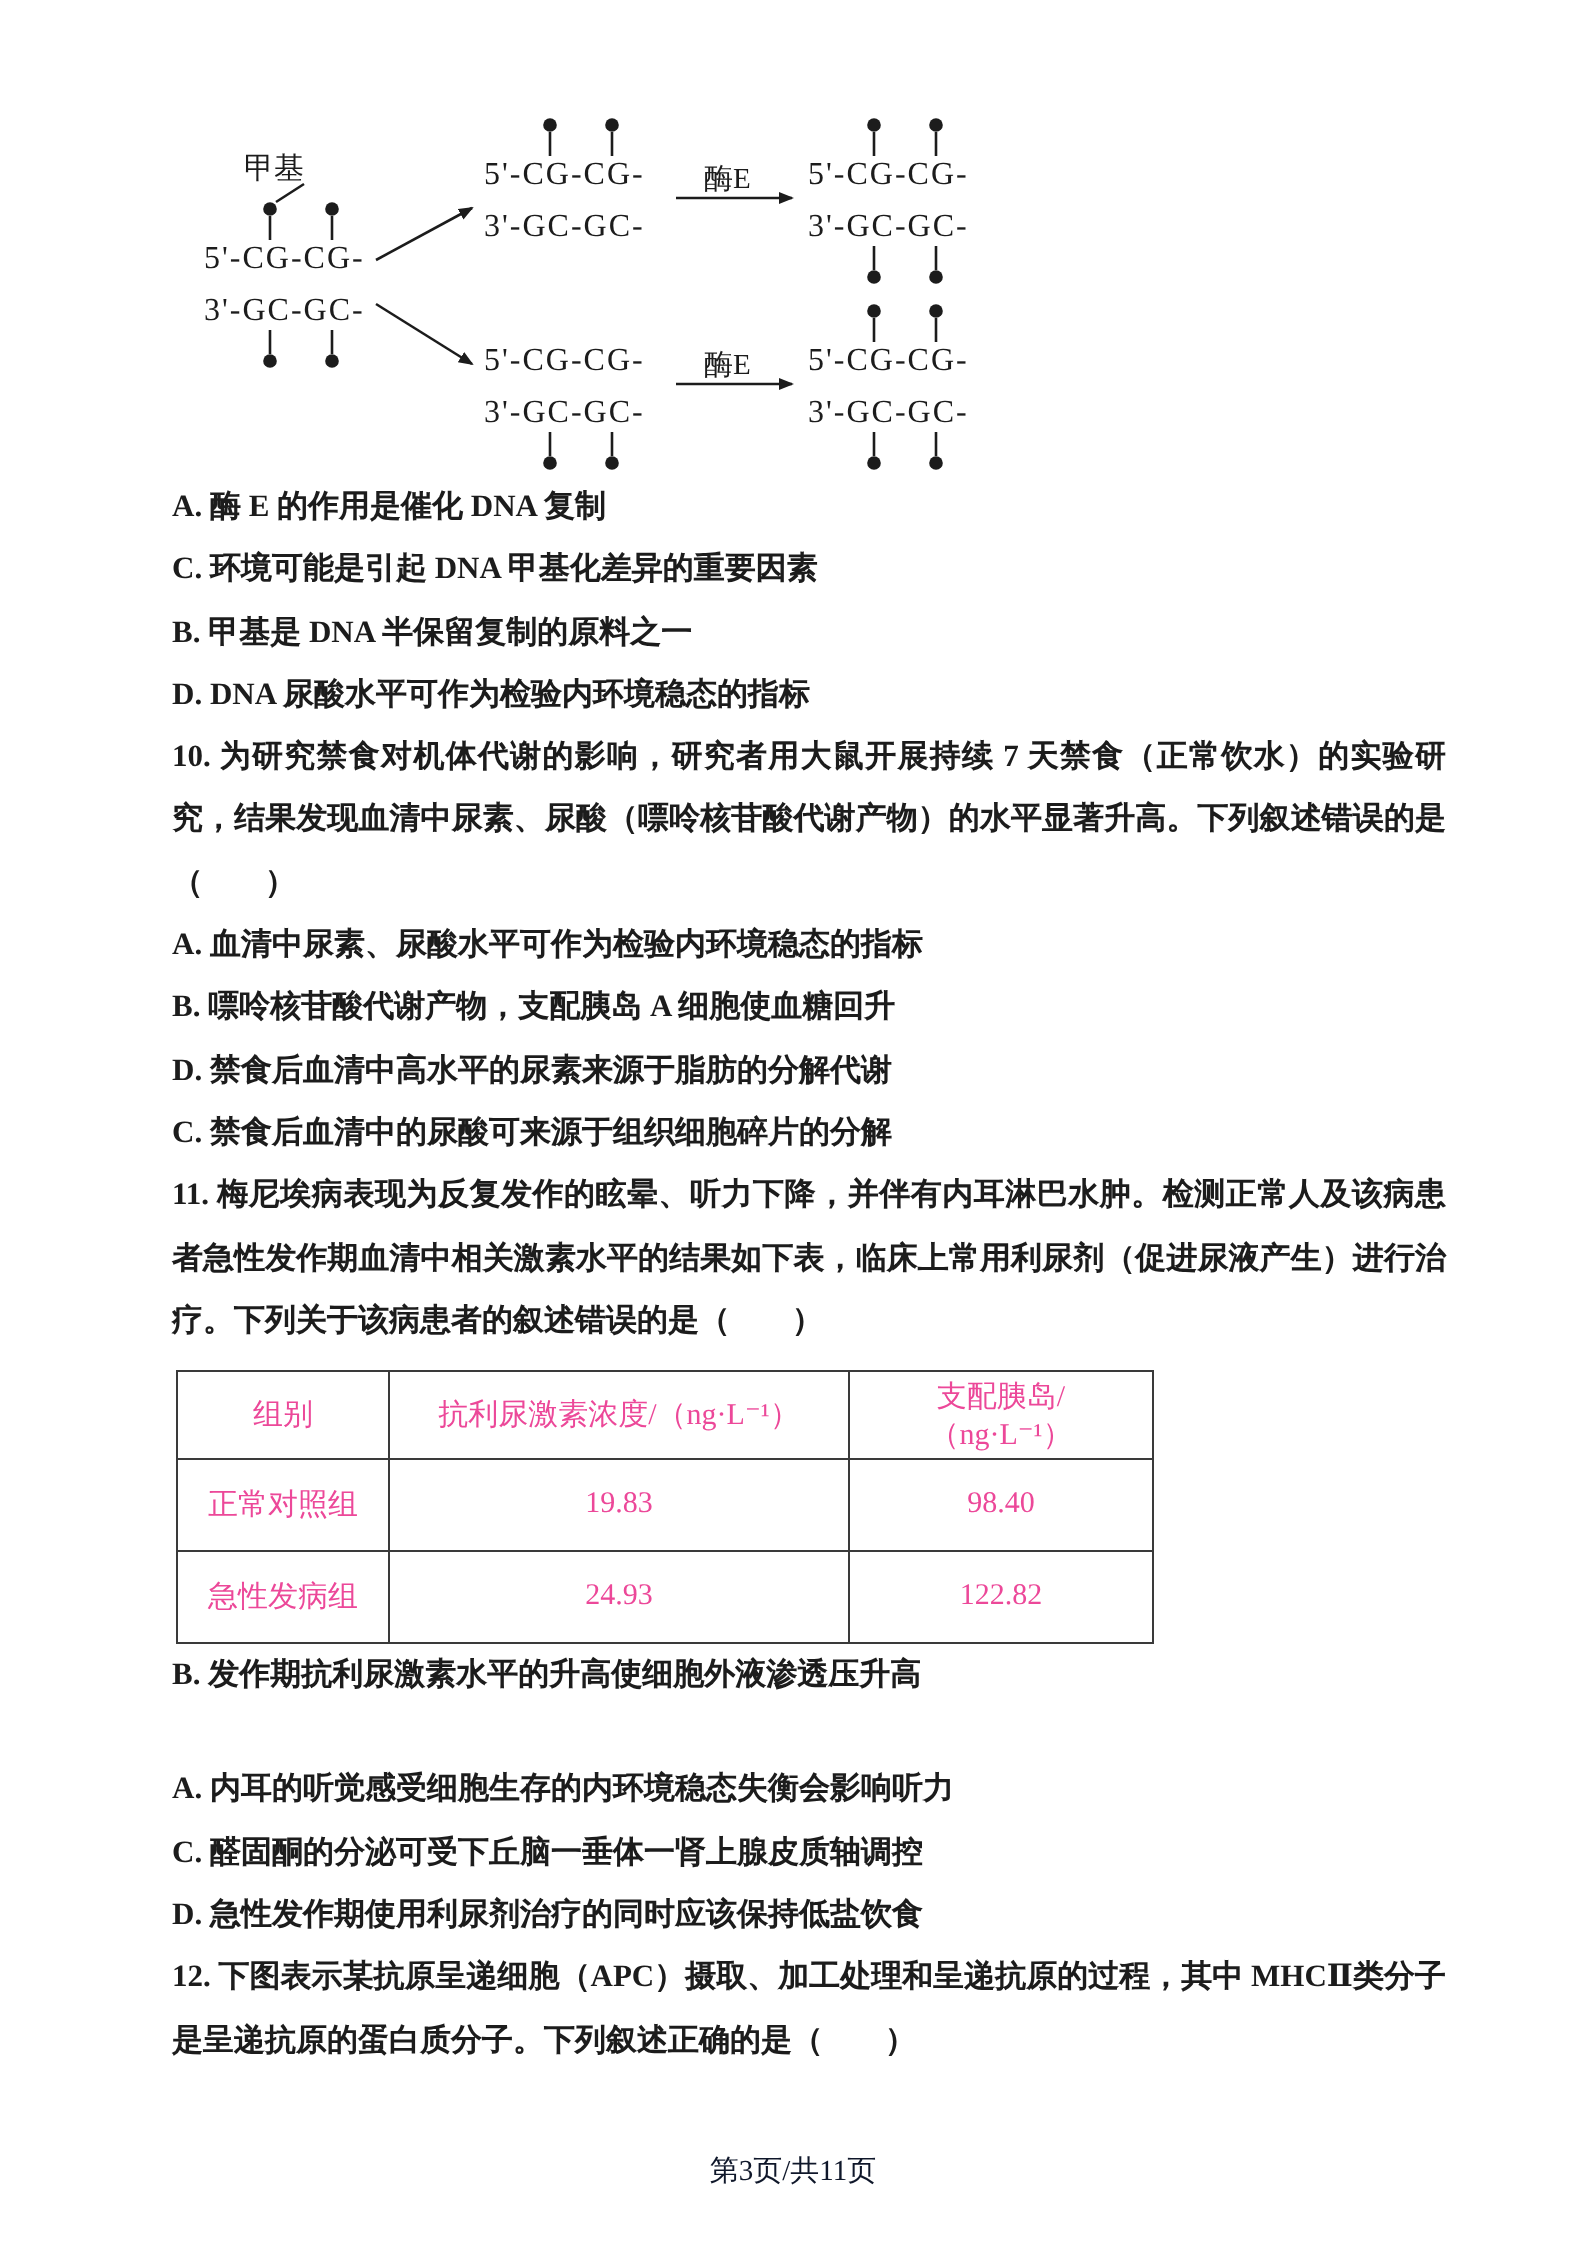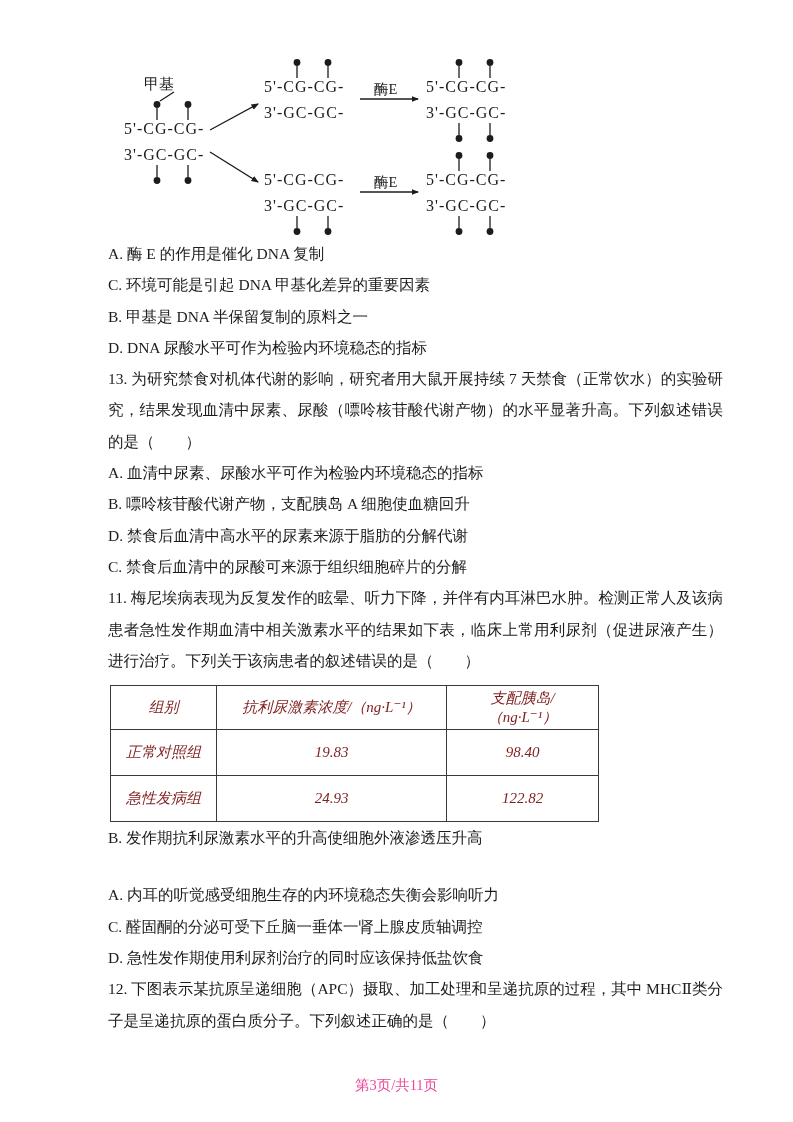--- a/index.html
+++ b/index.html
@@ -2,44 +2,44 @@
 <html><head>
 <meta charset="utf-8">
 <style>
   * { box-sizing: border-box; }
   html,body { margin:0; padding:0; background:#e8e8e8; }
   .page {
     width:793px; height:1122px; margin:0 auto; background:#ffffff;
     position:relative; overflow:hidden; color:#222;
     font-family:"Liberation Serif","DejaVu Serif",serif;
   }
-  .content { padding:44px 70px 0 108px; }
+  .content { padding:44px 70px 0 86px; }
   .dna-diagram { display:block; margin:2px 0 0 6px; }
   .dna-diagram text { fill:#1c1c1c; }
   .seq { font-size:16px; letter-spacing:1px; font-family:"Liberation Serif","DejaVu Serif",serif; }
   .dlabel { font-size:15px; }
   .elabel { font-size:14.5px; }
   .dna-diagram line, .dna-diagram path.arrow { stroke:#1c1c1c; stroke-width:1.3; fill:none; }
   p.line {
     margin:0; line-height:31.3px; font-size:15.5px;
-    text-align:justify; color:#1c1c1c;
+    text-align:justify; color:#1c1c1c;font-weight:bold;
   }
   .htable {
-    border-collapse:collapse; margin:9px 2px 0 2px; font-size:15px; color:#7f1d1d;font-style:italic;
+    border-collapse:collapse; margin:9px 2px 0 2px; font-size:15px; color:#ec4899;
   }
   .htable th, .htable td {
     border:1px solid #3a3a3a; font-weight:normal; text-align:center;
     padding:0 10px; background:#fff;
   }
   .htable th { height:44px; }
   .htable td { height:46px; }
   .after-table { margin-top:26px !important; }
   .footer {
     position:absolute; left:0; right:0; top:1076px; text-align:center;
-    font-size:14.5px; color:#ec4899;
+    font-size:14.5px; color:#0f172a;
   }
 </style>
 </head>
 <body>
 
 <div class="page">
   <div class="content">
 
     <svg class="dna-diagram" width="460" height="192" viewBox="0 0 460 192">
       <defs>
@@ -118,21 +118,21 @@
             <use href="#ldn" x="376" y="170"></use>
         </g>
       </g>
     </svg>
 
     <p class="line">A. 酶 E 的作用是催化 DNA 复制</p>
     <p class="line">C. 环境可能是引起 DNA 甲基化差异的重要因素</p>
     <p class="line">B. 甲基是 DNA 半保留复制的原料之一</p>
     <p class="line">D. DNA 尿酸水平可作为检验内环境稳态的指标</p>
 
-    <p class="line">13. 为研究禁食对机体代谢的影响，研究者用大鼠开展持续 7 天禁食（正常饮水）的实验研究，结果发现血清中尿素、尿酸（嘌呤核苷酸代谢产物）的水平显著升高。下列叙述错误的是（　　）</p>
+    <p class="line">10. 为研究禁食对机体代谢的影响，研究者用大鼠开展持续 7 天禁食（正常饮水）的实验研究，结果发现血清中尿素、尿酸（嘌呤核苷酸代谢产物）的水平显著升高。下列叙述错误的是（　　）</p>
     <p class="line">A. 血清中尿素、尿酸水平可作为检验内环境稳态的指标</p>
     <p class="line">B. 嘌呤核苷酸代谢产物，支配胰岛 A 细胞使血糖回升</p>
     <p class="line">D. 禁食后血清中高水平的尿素来源于脂肪的分解代谢</p>
     <p class="line">C. 禁食后血清中的尿酸可来源于组织细胞碎片的分解</p>
 
     <p class="line">11. 梅尼埃病表现为反复发作的眩晕、听力下降，并伴有内耳淋巴水肿。检测正常人及该病患者急性发作期血清中相关激素水平的结果如下表，临床上常用利尿剂（促进尿液产生）进行治疗。下列关于该病患者的叙述错误的是（　　）</p>
 
     <table class="htable">
       <colgroup>
         <col style="width:106px">

